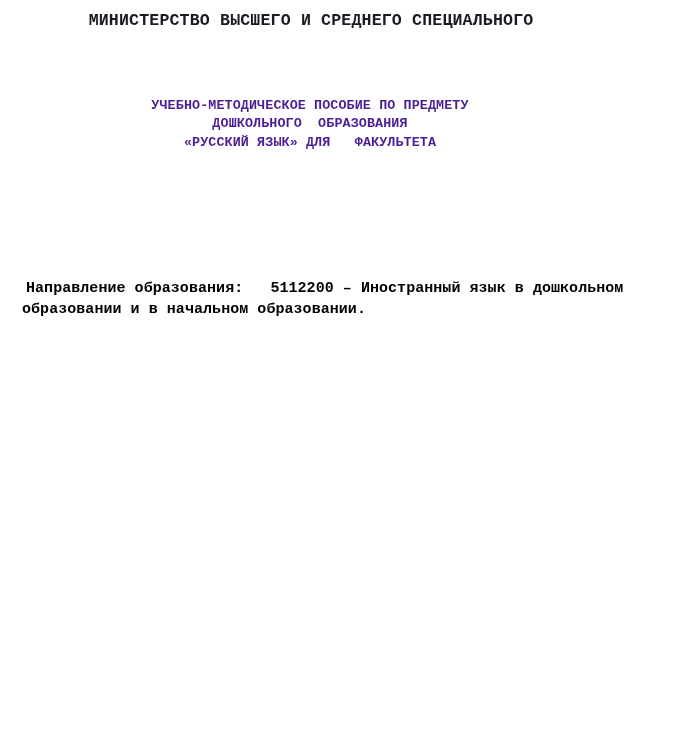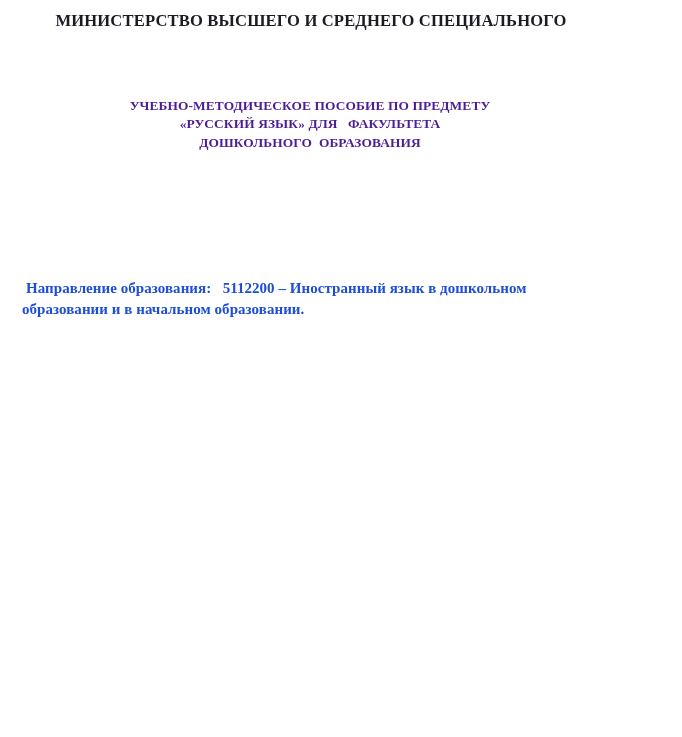--- a/index.html
+++ b/index.html
@@ -16,20 +16,21 @@
     color: #1a1a22;
     -webkit-font-smoothing: antialiased;
   }
 
   .page {
     position: relative;
     width: 682px;
     height: 633px;
     background: #ffffff;
     box-sizing: border-box;
+    font-family: Liberation Mono, monospace;
   }
 
   
   .ministry-heading {
     position: absolute;
     top: 10px;
     left: 0;
     width: 622px;
     text-align: center;
     font-weight: bold;
@@ -65,21 +66,21 @@
   .direction-paragraph {
     position: absolute;
     top: 278px;
     left: 22px;
     width: 642px;
     font-weight: bold;
     font-size: 15px;
     line-height: 21px;
     text-align: left;
     letter-spacing: 0.05px;
-    color: #1d4ed8;
+    color: #000000;
   }
   .direction-paragraph .dline {
     display: block;
     white-space: pre;
   }
   .direction-paragraph .dline.first {
     padding-left: 4px;
   }
 
   
@@ -96,22 +97,22 @@
 <body>
 
 <div class="page">
 
   <div class="ministry-heading">
     <span class="hline">МИНИСТЕРСТВО ВЫСШЕГО И СРЕДНЕГО СПЕЦИАЛЬНОГО</span>
   </div>
 
   <div class="subtitle-block">
     <span class="sline">УЧЕБНО-МЕТОДИЧЕСКОЕ ПОСОБИЕ ПО ПРЕДМЕТУ</span>
+    <span class="sline">ДОШКОЛЬНОГО  ОБРАЗОВАНИЯ</span>
     <span class="sline">«РУССКИЙ ЯЗЫК» ДЛЯ   ФАКУЛЬТЕТА</span>
-    <span class="sline">ДОШКОЛЬНОГО  ОБРАЗОВАНИЯ</span>
   </div>
 
   <div class="direction-paragraph">
     <span class="dline first">Направление образования:   5112200 – Иностранный язык в дошкольном</span>
     <span class="dline">образовании и в начальном образовании.</span>
   </div>
 
   <div class="blank-area"></div>
 
 </div>

